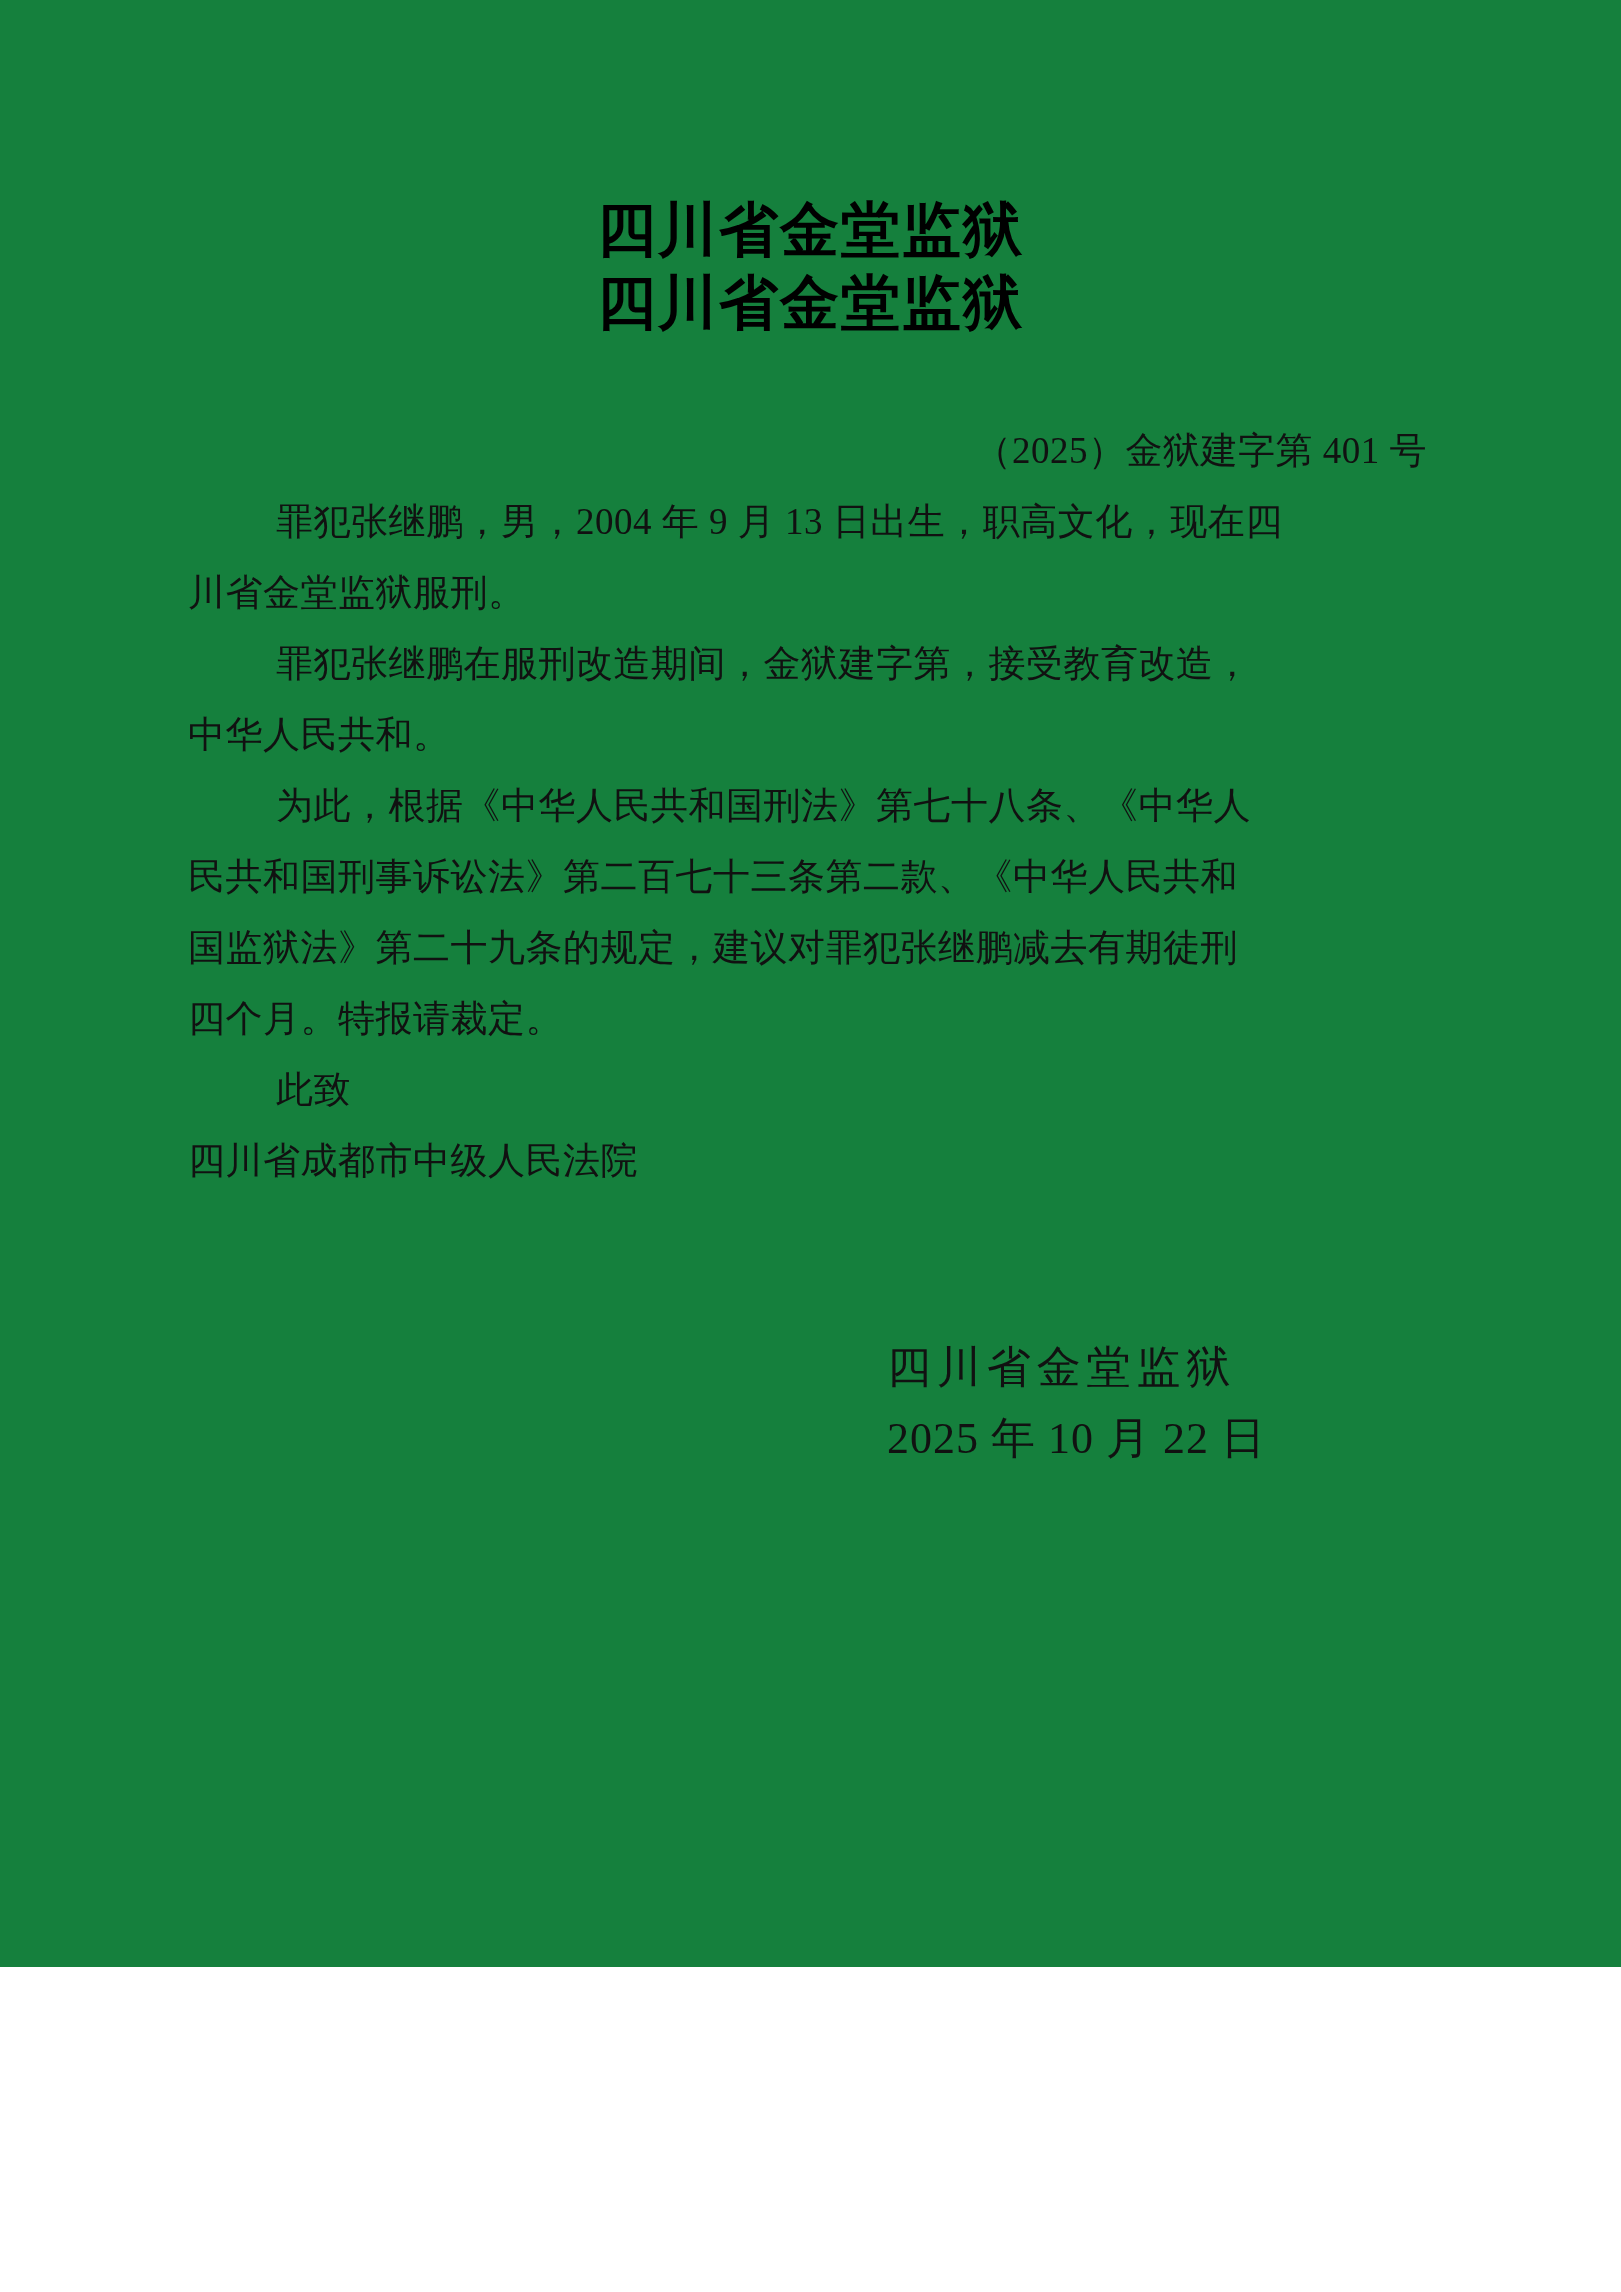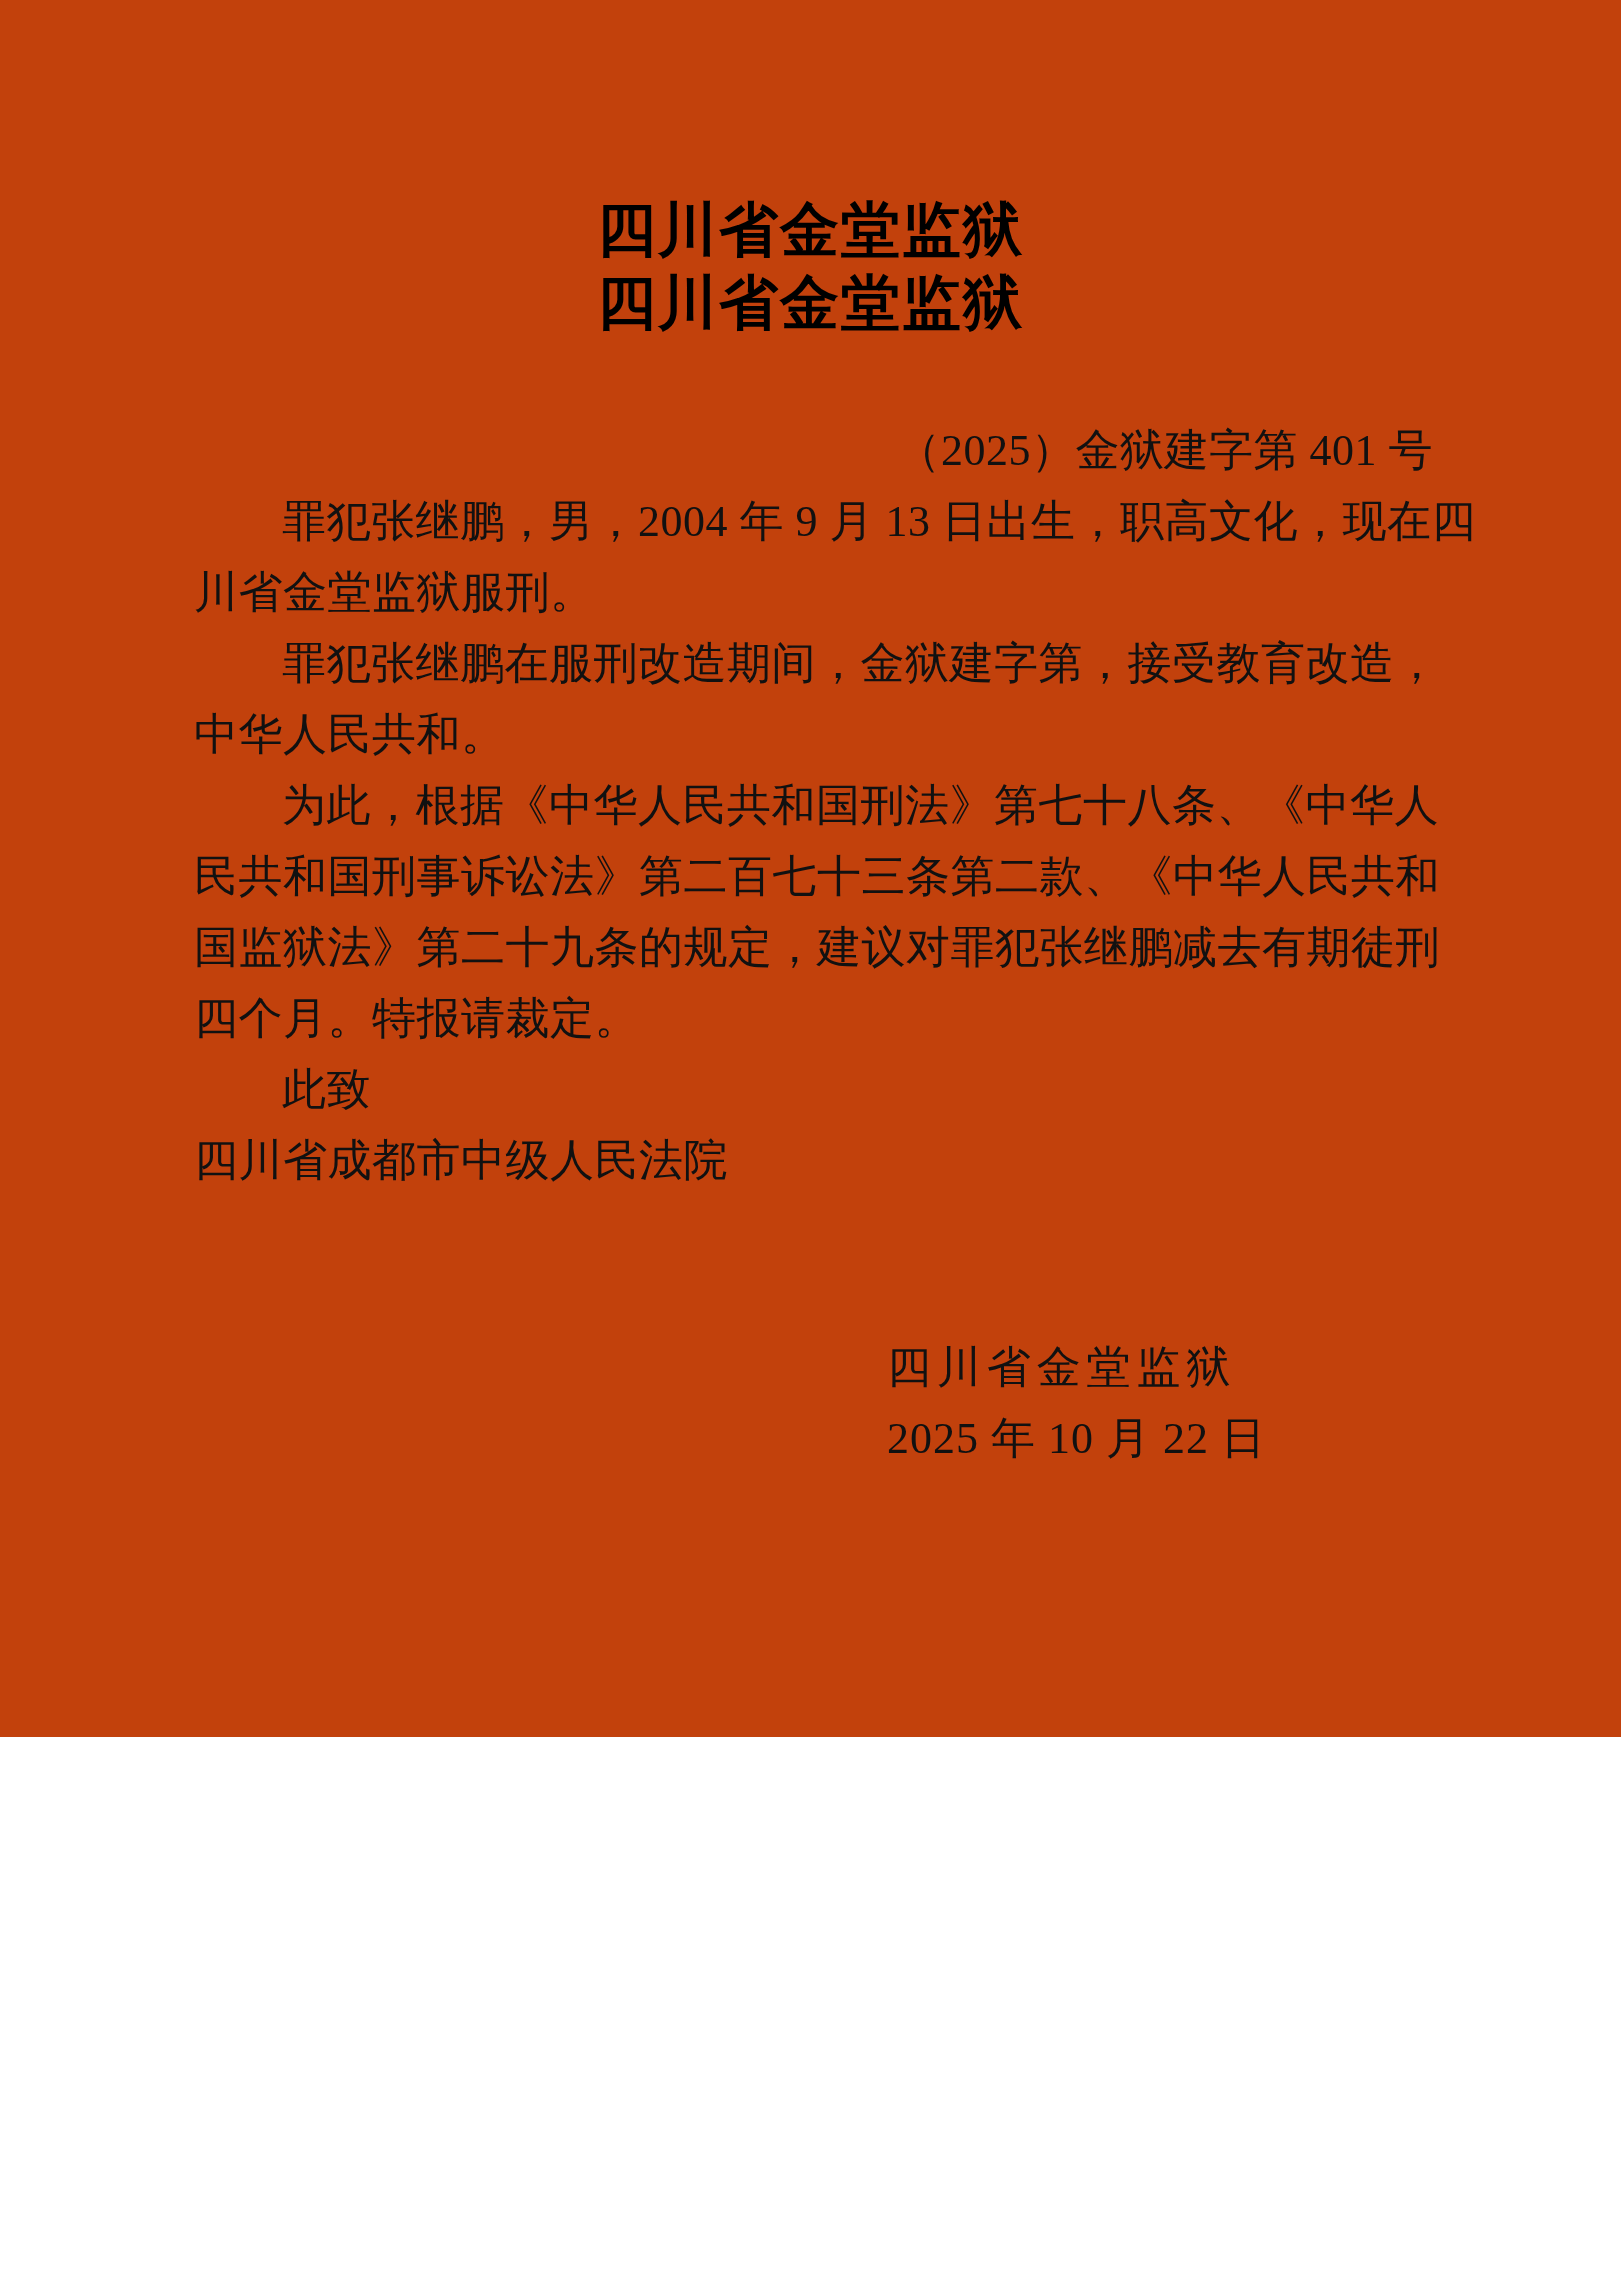--- a/index.html
+++ b/index.html
@@ -3,45 +3,45 @@
 <meta charset="utf-8">
 <style>
   html, body {
     margin: 0;
     padding: 0;
     background: #ffffff;
   }
   .page {
     position: relative;
     width: 1621px;
-    height: 1737px;
-    background: #c2410c;
+    height: 1967px;
+    background: #15803d;
     color: #111111;
     font-family: "Liberation Serif", serif;
     overflow: hidden;
   }
   .title-block {
     position: absolute;
     top: 194px;
     left: 0;
     width: 100%;
     text-align: center;
     font-family: "Liberation Sans", sans-serif;
     font-weight: bold;
     font-size: 59px;
     line-height: 73px;
     letter-spacing: 2px;
     color: #000000;
   }
   .content {
     position: absolute;
     top: 415px;
-    left: 194px;
+    left: 188px;
     width: 1245px;
-    font-size: 44px;
+    font-size: 37px;
     line-height: 71px;
     letter-spacing: 0.5px;
     color: #111111;
   }
   .ref-line {
     text-align: right;
     padding-right: 5.9px;
   }
   .line {
     white-space: nowrap;

